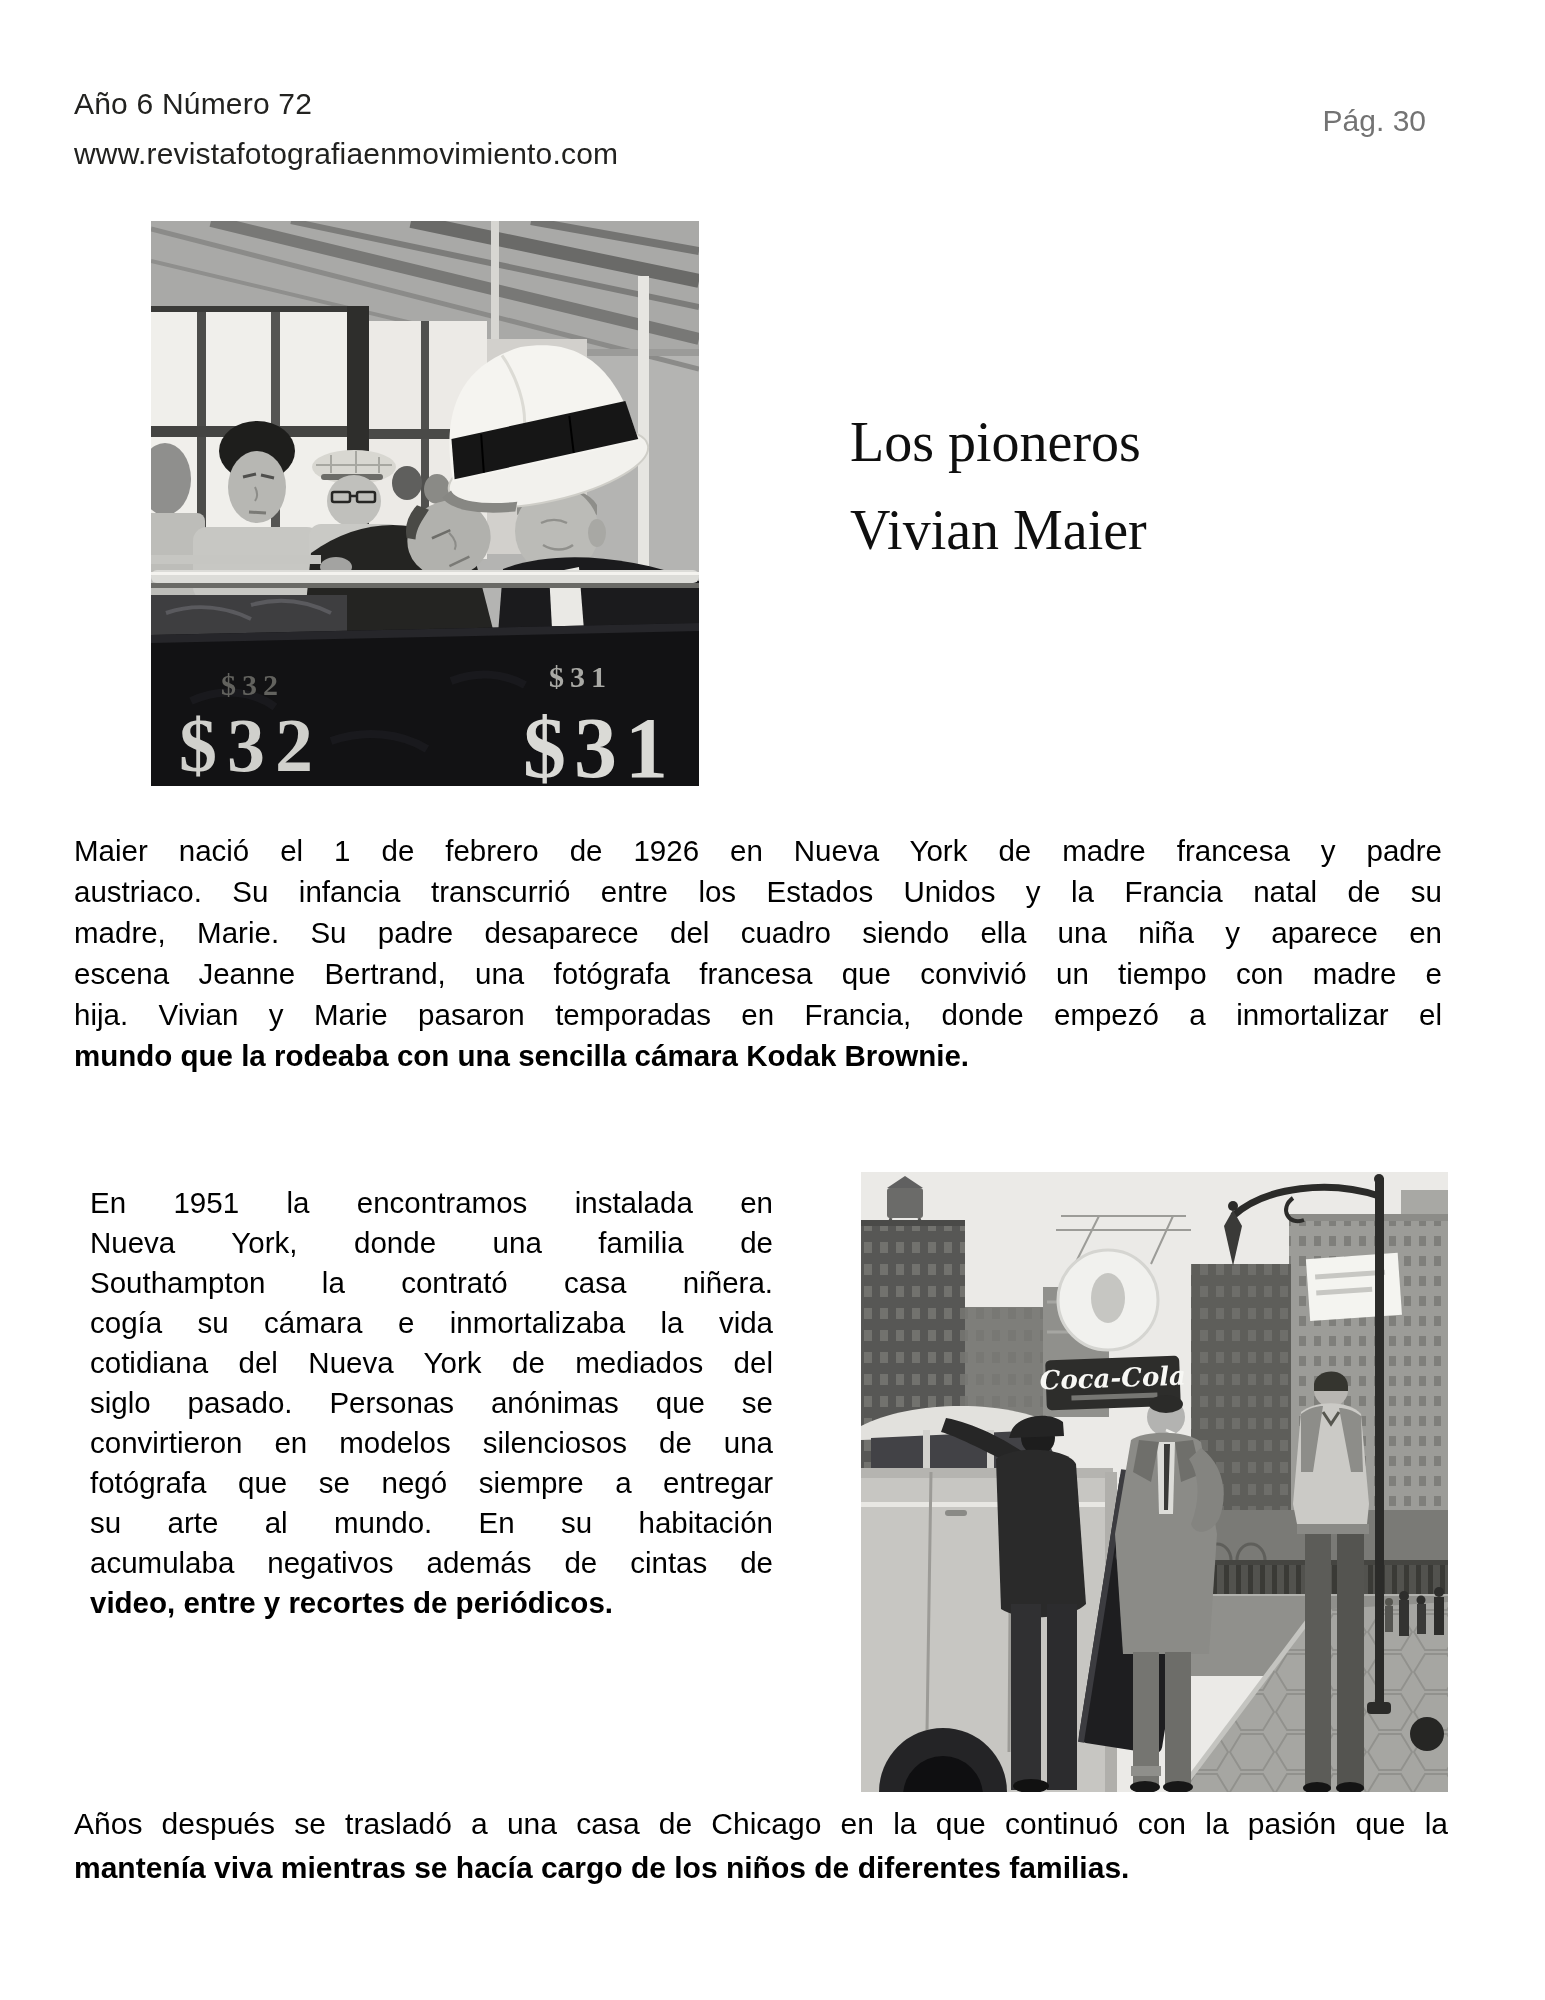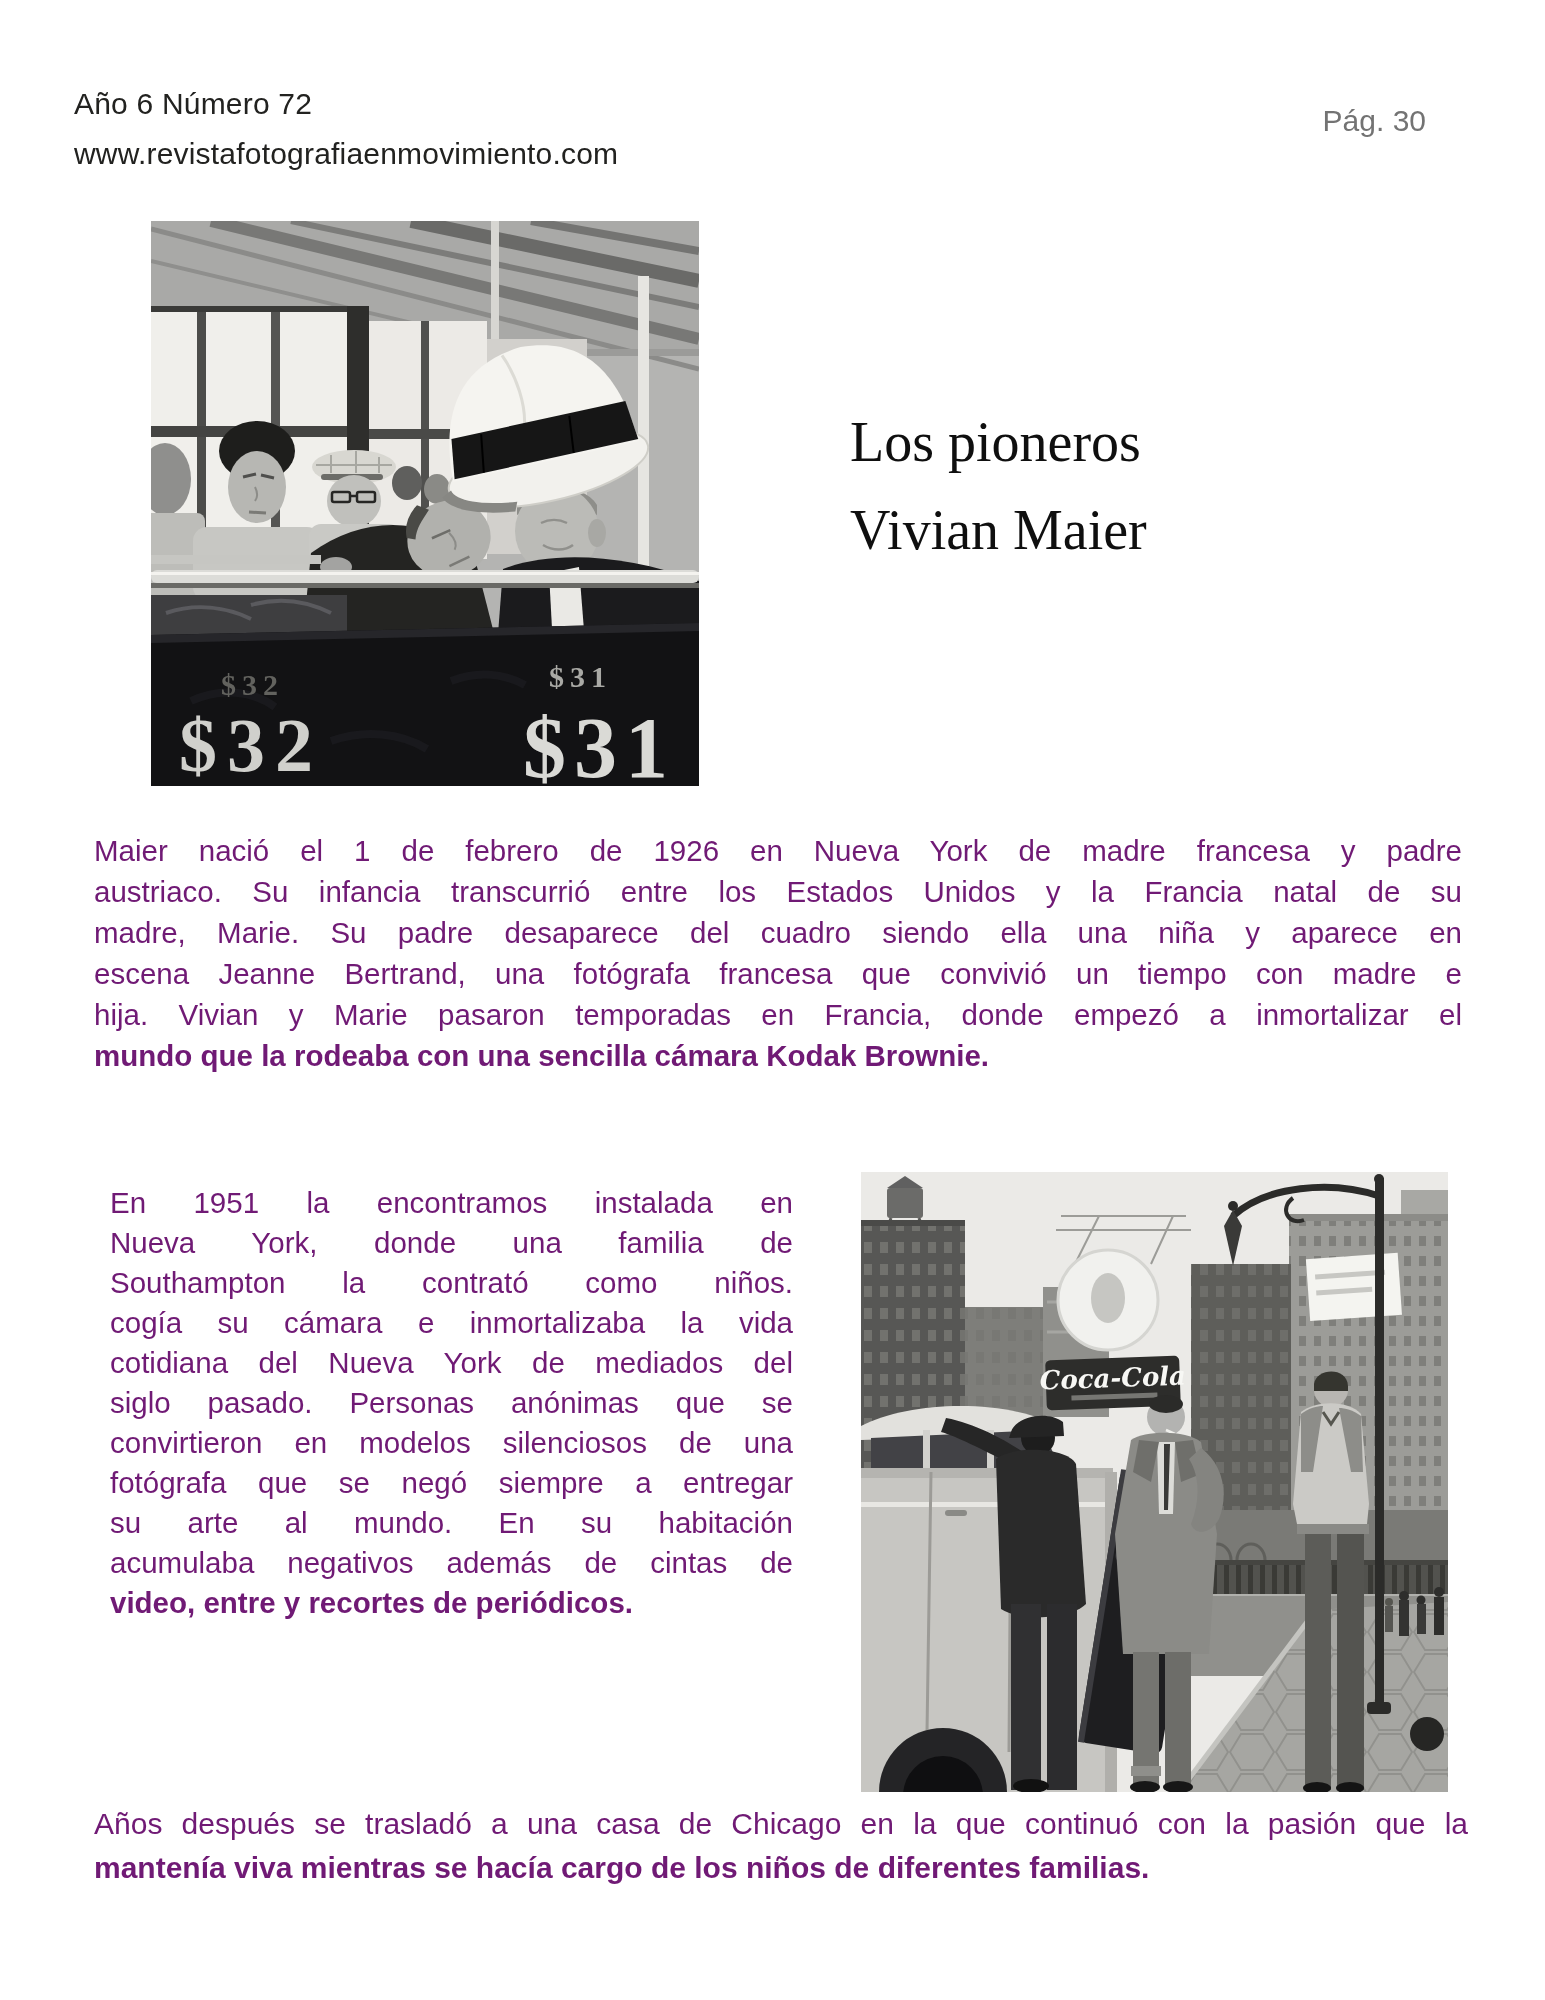--- a/index.html
+++ b/index.html
@@ -8,21 +8,21 @@
     font-family:"Liberation Sans","DejaVu Sans",sans-serif; color:#2e2e2e;
     overflow:hidden;
   }
   .abs { position:absolute; }
   .hdr { font-size:30px; line-height:36px; color:#222220; letter-spacing:0.2px; }
   .pagenum { font-size:30px; color:#737373; text-align:right; }
   .title {
     font-family:"Liberation Serif","DejaVu Serif",serif;
     font-size:56px; line-height:88px; color:#0f0f0f; letter-spacing:0px; font-weight:400;
   }
-  .body-text { font-size:29.5px; color:#701a75;margin-left:20px; }
+  .body-text { font-size:29.5px; color:#000000; }
   .intro  { line-height:41px; }
   .column { line-height:40px; }
   .closing{ font-size:30px; line-height:44px; }
   .jline { text-align:justify; text-align-last:justify; }
   .jend  { text-align:justify; text-align-last:left;font-weight:bold; }
   figure { margin:16px; }
   svg { display:block; }
   .stencil { font-family:"Liberation Serif","DejaVu Serif",serif; font-weight:bold; }
   .coke { font-family:"DejaVu Serif","Liberation Serif",serif; font-style:italic; font-weight:bold; }
 </style>
@@ -146,21 +146,21 @@
     <div class="jline">austriaco. Su infancia transcurrió entre los Estados Unidos y la Francia natal de su</div>
     <div class="jline">madre, Marie. Su padre desaparece del cuadro siendo ella una niña y aparece en</div>
     <div class="jline">escena Jeanne Bertrand, una fotógrafa francesa que convivió un tiempo con madre e</div>
     <div class="jline">hija. Vivian y Marie pasaron temporadas en Francia, donde empezó a inmortalizar el</div>
     <div class="jend">mundo que la rodeaba con una sencilla cámara Kodak Brownie.</div>
   </section>
 
   <section class="abs body-text column" style="left:90px; top:1183px; width:683px;">
     <div class="jline">En 1951 la encontramos instalada en</div>
     <div class="jline">Nueva York, donde una familia de</div>
-    <div class="jline">Southampton la contrató como niños.</div>
+    <div class="jline">Southampton la contrató casa niñera.</div>
     <div class="jline">cogía su cámara e inmortalizaba la vida</div>
     <div class="jline">cotidiana del Nueva York de mediados del</div>
     <div class="jline">siglo pasado. Personas anónimas que se</div>
     <div class="jline">convirtieron en modelos silenciosos de una</div>
     <div class="jline">fotógrafa que se negó siempre a entregar</div>
     <div class="jline">su arte al mundo. En su habitación</div>
     <div class="jline">acumulaba negativos además de cintas de</div>
     <div class="jend">video, entre y recortes de periódicos.</div>
   </section>
 

